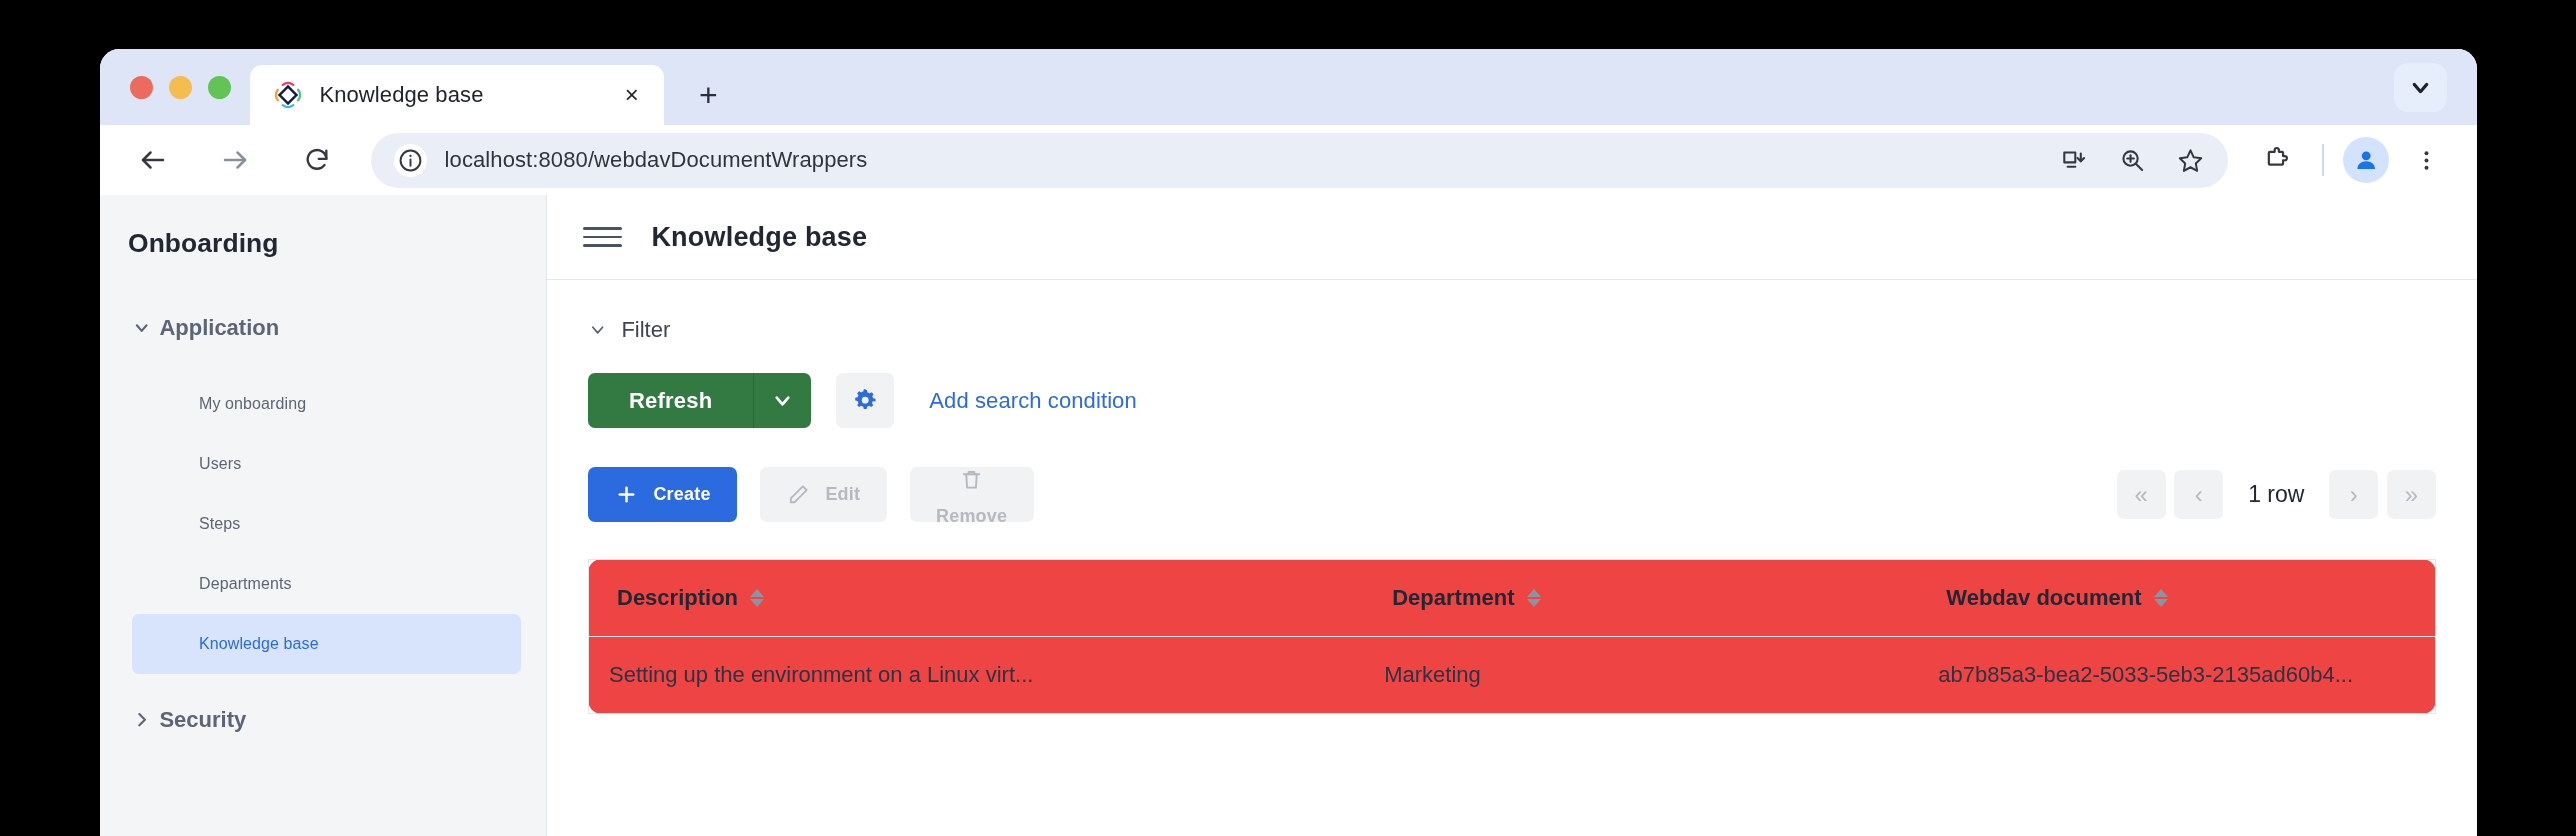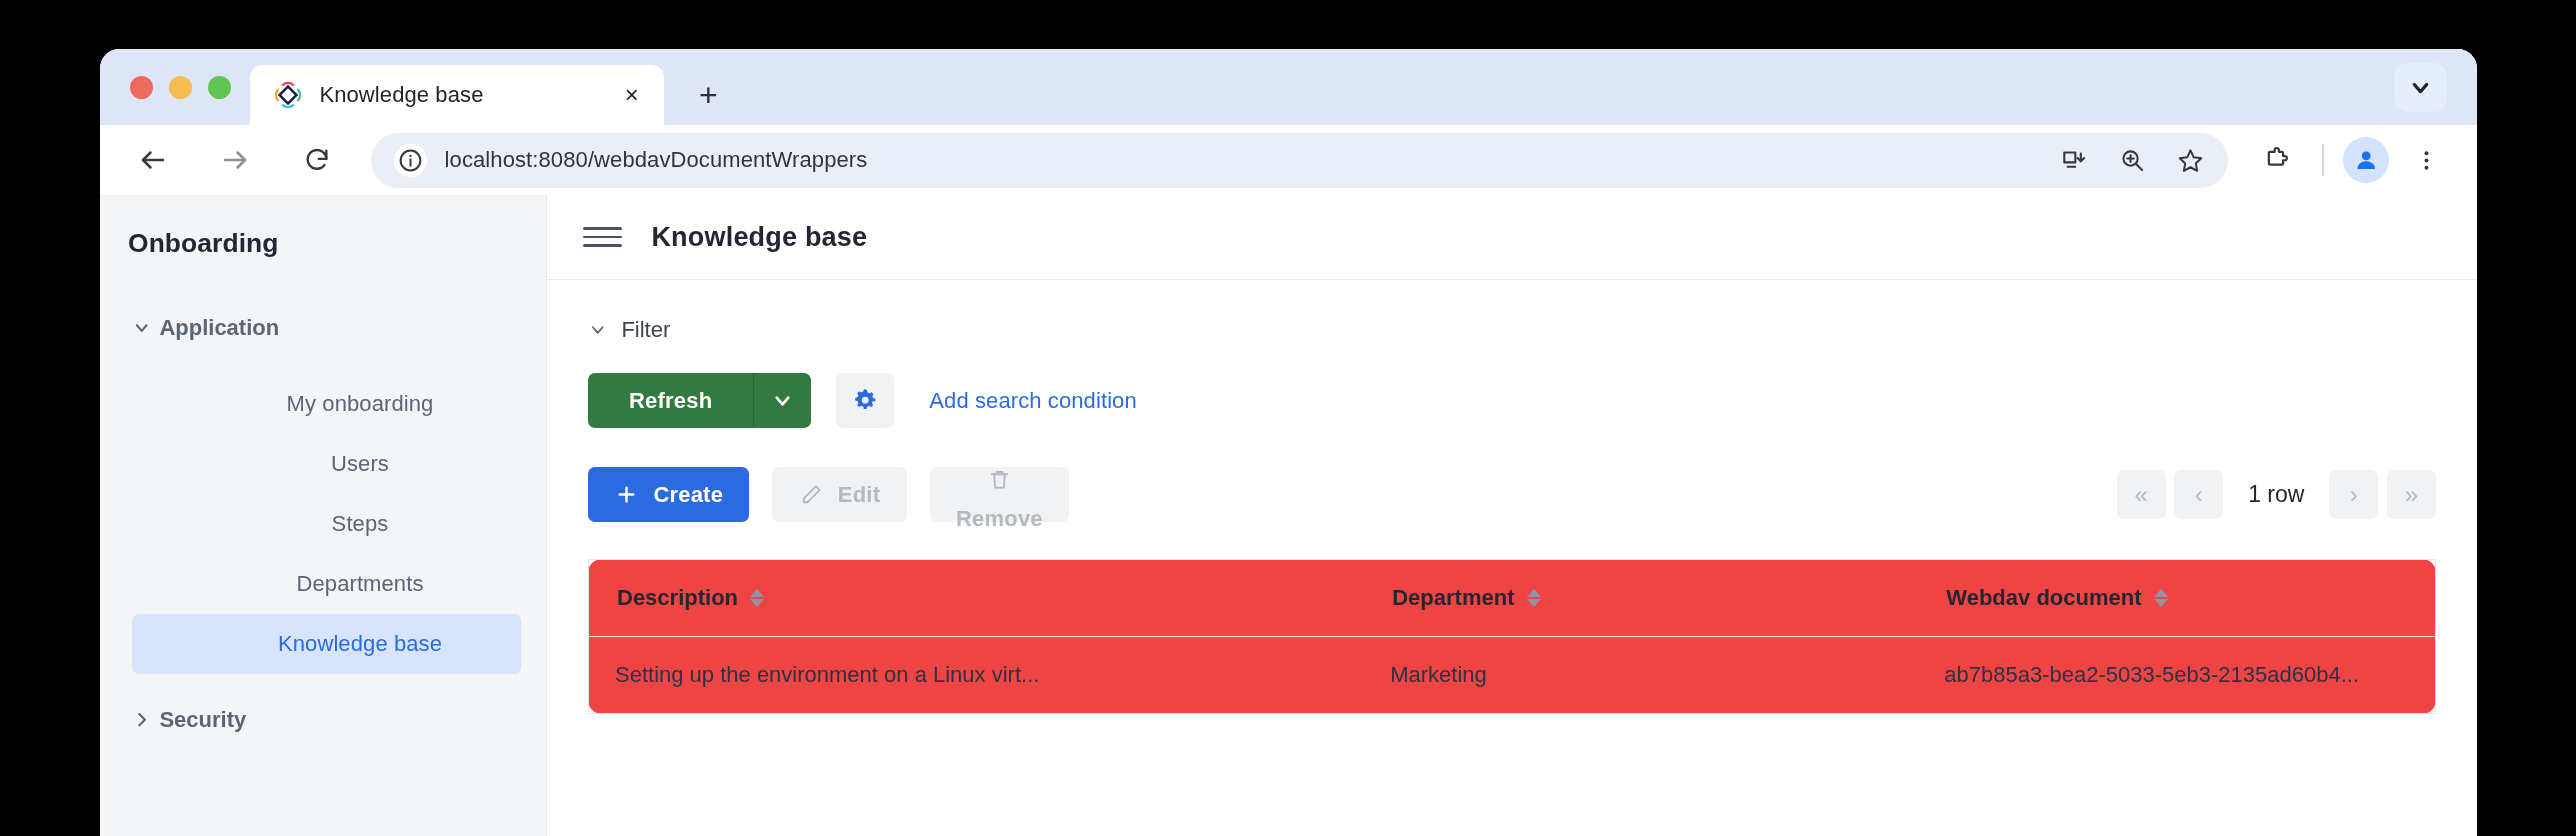--- a/index.html
+++ b/index.html
@@ -230,26 +230,25 @@
     font-weight: bold;
     color: #5c6575;
   }
   .nav-group-header .chev { width: 19.4px; height: 19.4px; display:flex; align-items:center; justify-content:center; flex:0 0 19.4px; }
 
   .nav-item {
     height: 60px;
     display: flex;
     align-items: center;
     padding-left: 67px;
-    font-size: 22px;
+    font-size: 16px;
     color: #5c6575;
     border-radius: 7px;
     margin: 0 25px 0 32px;
     letter-spacing: 0.1px;
-    justify-content: center;
   }
   .nav-item.selected {
     background: #d7e4fb;
     color: #2c6ae0;
   }
   .nav-spacer { height: 23px; }
 
   
   #main {
     flex: 1 1 auto;
@@ -343,21 +342,21 @@
     align-items: center;
     margin-bottom: 37px;
   }
   .tbtn {
     height: 55px;
     display: flex;
     align-items: center;
     gap: 14px;
     padding: 0 26.4px;
     border-radius: 7px;
-    font-size: 22px;
+    font-size: 18px;
     font-weight: bold;
     letter-spacing: 0.2px;
   }
   #create-button { background: #2c6ae0; color: #ffffff; }
   .tbtn.disabled { background: #f1f2f4; color: #b4b9c2; }
   .tbtn .ic { display:flex; align-items:center; justify-content:center; width:25px; height:25px; flex:0 0 25px; }
   #edit-button   { margin-left: 23px; }
   #remove-button { margin-left: 23px; flex-direction: column; }
 
   #pagination {
@@ -395,21 +394,21 @@
     font-size: 22px;
     font-weight: bold;
     color: #222733;
     padding: 25px 0 25px 28px;
     border-bottom: 0.9px solid #e3e5ea;
     white-space: nowrap;
   }
   #data-table td {
     font-size: 22px;
     color: #2c3342;
-    padding: 25px 0 25px 26px;
+    padding: 25px 0 25px 20px;
     white-space: nowrap;
     overflow: hidden;
     text-overflow: ellipsis;
   }
   .th-inner { display: flex; align-items: center; gap: 12.3px; }
   .sort-icon { display: flex; flex-direction: column; gap: 2.6px; flex: 0 0 auto; }
   .sort-icon i {
     display: block;
     width: 0; height: 0;
     border-left: 7px solid transparent;

